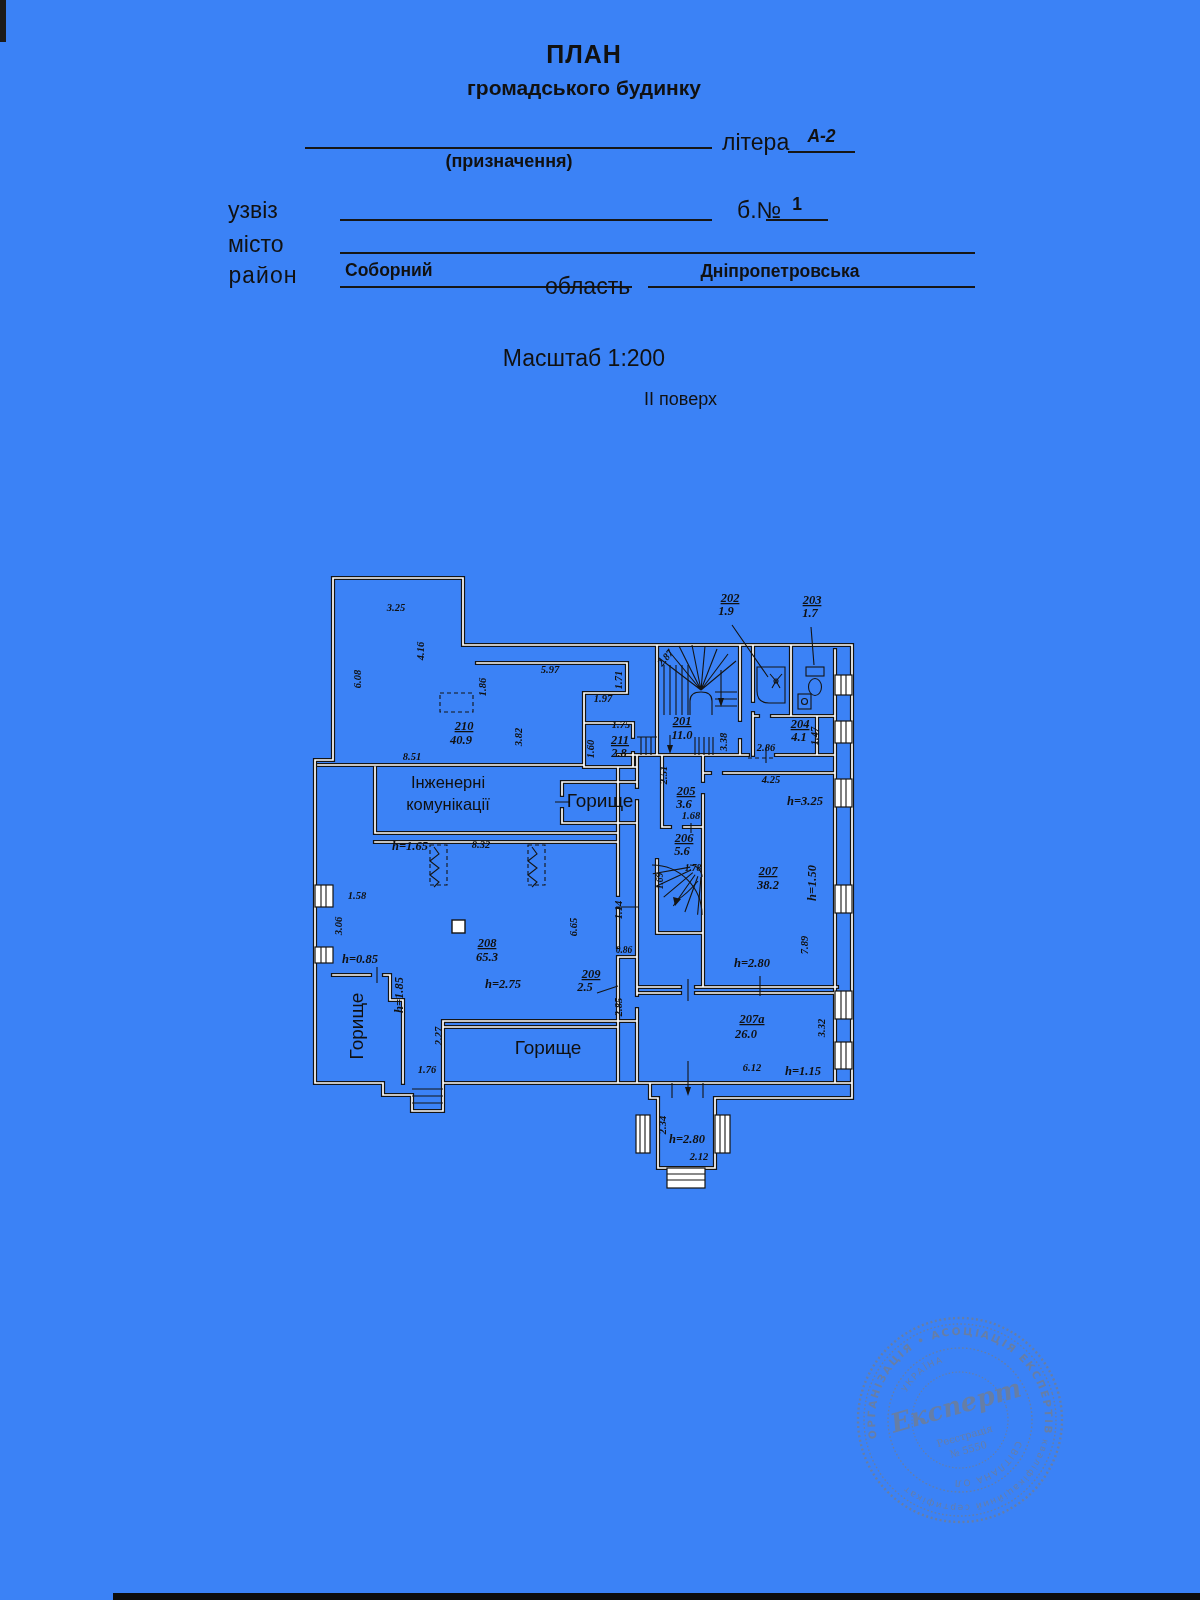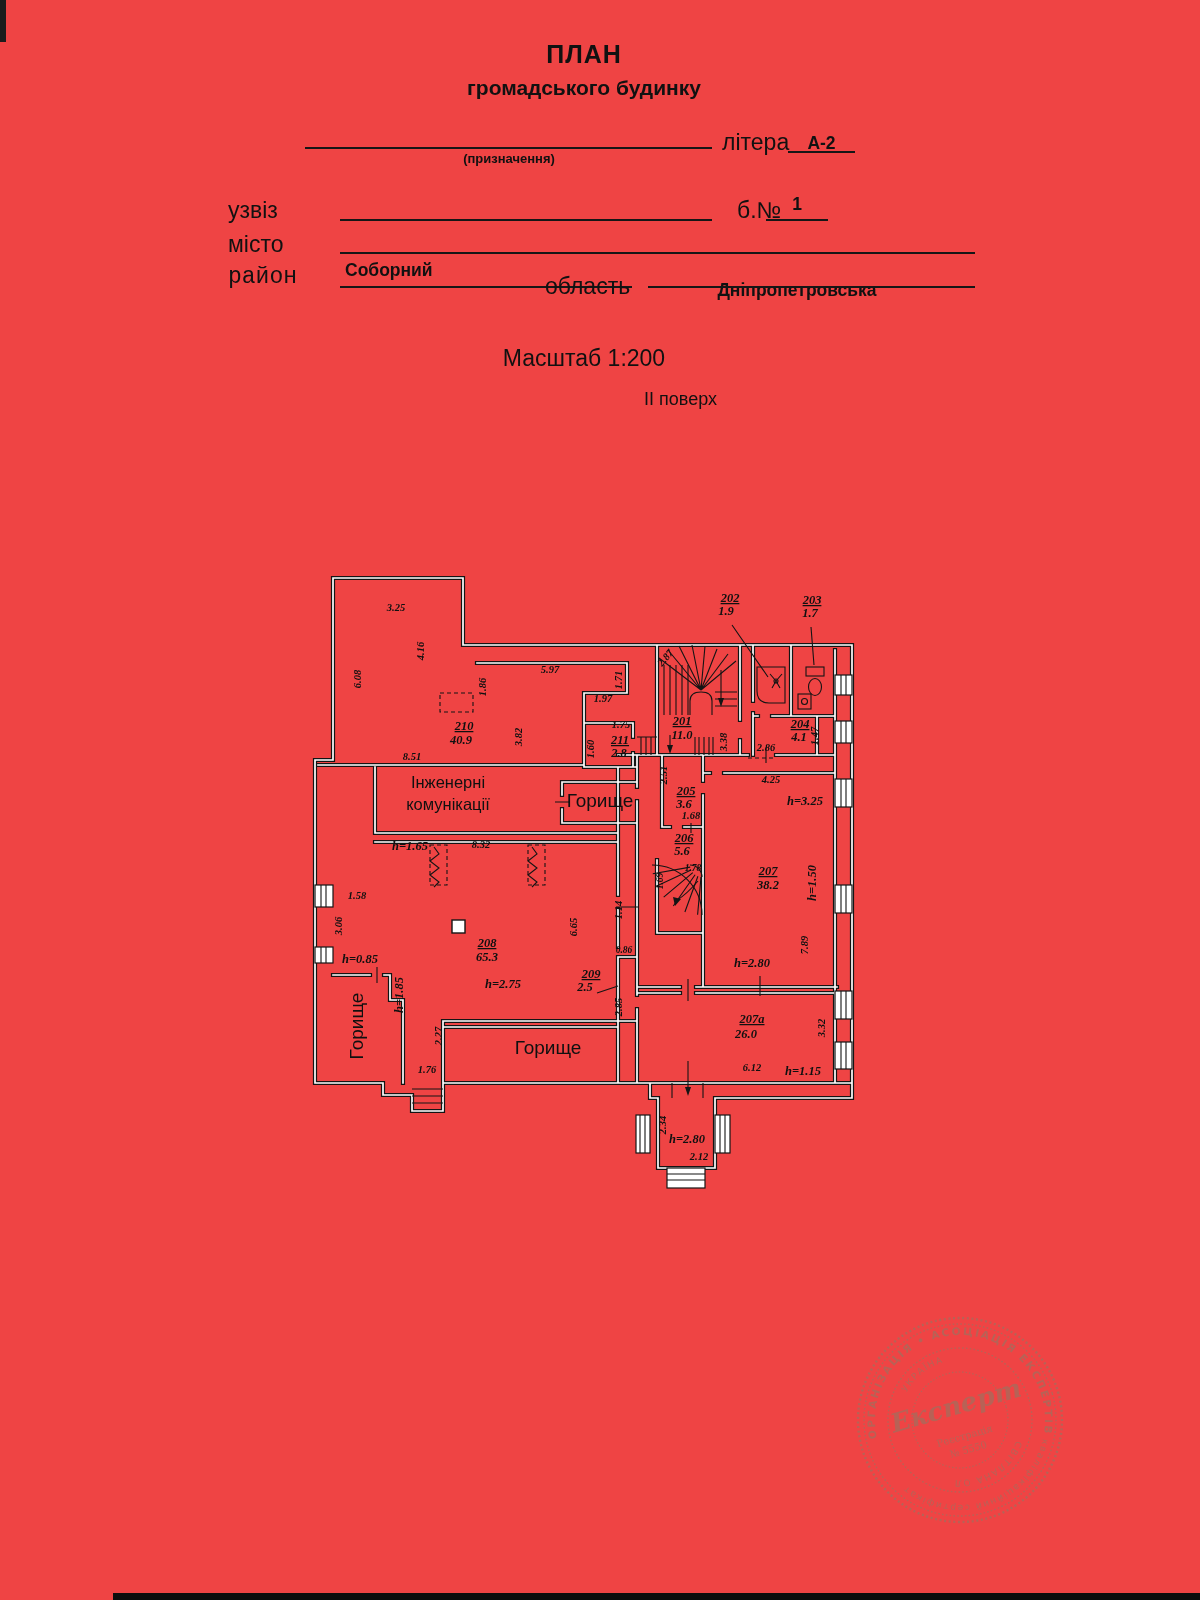--- a/index.html
+++ b/index.html
@@ -1,24 +1,24 @@
 <!DOCTYPE html>
 <html><head>
 <meta charset="utf-8">
 <style>
   html,body{margin:0;padding:0;background:#e8e8e8;}
-  .page{position:relative;width:1200px;height:1600px;background:#ef4444;overflow:hidden;
+  .page{position:relative;width:1200px;height:1600px;background:#3b82f6;overflow:hidden;
         font-family:"Liberation Sans",sans-serif;color:#111;}
   .abs{position:absolute;}
   .ctr{text-align:center;}
   .hline{position:absolute;border-top:2px solid #161616;height:0;}
   .t1{left:450px;top:40px;width:268px;font-size:25px;font-weight:700;letter-spacing:1px;}
   .t2{left:380px;top:76px;width:408px;font-size:21px;font-weight:700;}
   .bt{left:305px;top:119px;width:408px;font-size:17.5px;font-weight:700;}
-  .btcap{left:305px;top:151px;width:408px;font-size:13px;font-weight:700;}
+  .btcap{left:305px;top:151px;width:408px;font-size:18px;font-weight:700;}
   .lbl{font-size:23px;}
   .val{font-size:17.5px;font-weight:600;}
   .scale-line{left:450px;top:345px;width:268px;font-size:23px;}
   .floor-line{left:449px;top:389px;width:268px;font-size:18px;text-align:right;}
   
   svg{display:block;}
   .wall-b{stroke:#141414;stroke-width:4.2;fill:none;stroke-linecap:square;}
   .wall-w{stroke:#ffffff;stroke-width:1.7;fill:none;stroke-linecap:square;}
   .thin{stroke:#141414;stroke-width:1.1;fill:none;}
   .dash{stroke:#141414;stroke-width:1.1;fill:none;stroke-dasharray:4 3;}
@@ -49,37 +49,37 @@
 
   <div class="abs scan-corner"></div>
   <div class="abs scan-bottom"></div>
 
   <div class="abs ctr t1">ПЛАН</div>
   <div class="abs ctr t2">громадського будинку</div>
 
   <div class="hline" style="left:305px;top:147px;width:407px;"></div>
   <div class="abs ctr btcap">(призначення)</div>
   <div class="abs lbl" style="left:722px;top:129px;">літера</div>
-  <div class="abs ctr val" style="left:788px;top:133px;width:67px;">А-2</div>
+  <div class="abs ctr val" style="left:788px;top:126px;width:67px;font-style:italic;">А-2</div>
   <div class="hline" style="left:788px;top:151px;width:67px;"></div>
 
   <div class="abs lbl" style="left:228px;top:197px;">узвіз</div>
   <div class="hline" style="left:340px;top:219px;width:372px;"></div>
   <div class="abs lbl" style="left:737px;top:197px;">б.№</div>
   <div class="abs ctr val" style="left:766px;top:194px;width:62px;">1</div>
   <div class="hline" style="left:766px;top:219px;width:62px;"></div>
 
   <div class="abs lbl" style="left:228px;top:231px;">місто</div>
   <div class="hline" style="left:340px;top:252px;width:635px;"></div>
 
   <div class="abs lbl" style="left:228px;top:264px;font-family:Liberation Mono, monospace;">район</div>
   <div class="abs val" style="left:345px;top:260px;">Соборний</div>
   <div class="hline" style="left:340px;top:286px;width:292px;"></div>
   <div class="abs lbl" style="left:545px;top:273px;">область</div>
-  <div class="abs ctr val" style="left:657px;top:261px;width:280px;margin-top:19px;">Дніпропетровська</div>
+  <div class="abs ctr val" style="left:640px;top:261px;width:280px;">Дніпропетровська</div>
   <div class="hline" style="left:648px;top:286px;width:327px;"></div>
 
   <div class="abs ctr scale-line">Масштаб 1:200</div>
   <div class="abs ctr floor-line">ІІ поверх</div>
 
   <svg id="plan-svg" class="abs" style="left:300px;top:555px;" width="560" height="640" viewBox="0 0 560 640">
     <defs>
       <path id="walls" d="
         M33,23 H163 V90 H552 V543 H415 V613 H358 V543 H350 V528 H143 V556 H112 V540 H83 V528 H15 V205 H33 Z
         M18,210 H284

